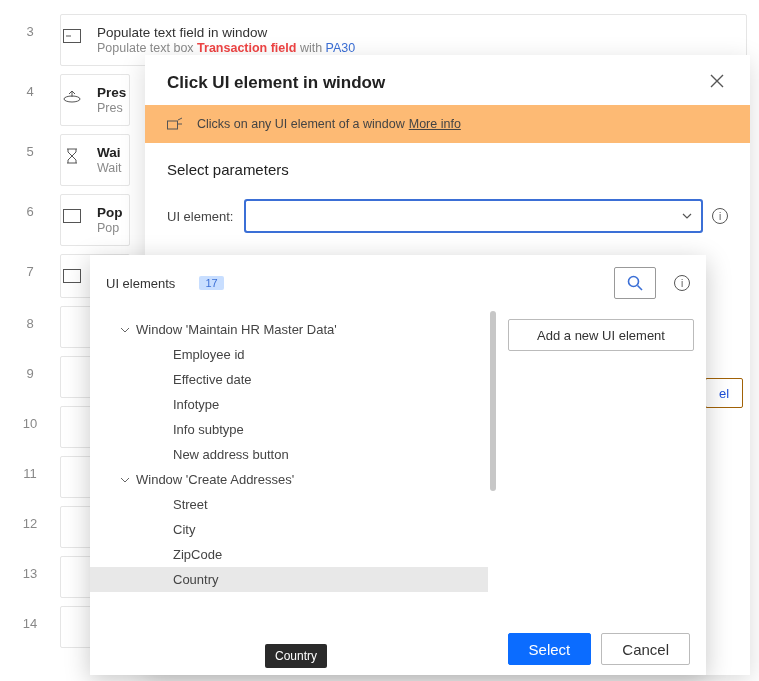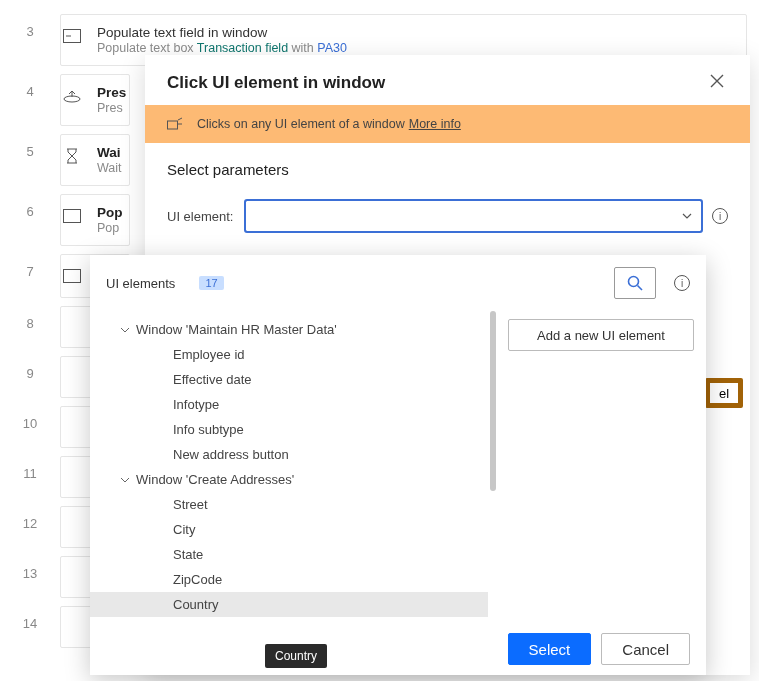--- a/index.html
+++ b/index.html
@@ -6,21 +6,21 @@
   body { background: #fff; width: 759px; height: 681px; overflow: hidden; position: relative; }
 
   .step-list { padding-top: 10px; }
   .step-row { display: flex; align-items: flex-start; padding: 4px 0; }
   .step-num { width: 60px; text-align: center; color: #888; font-size: 13px; padding-top: 10px; }
   .step-card { flex: 1; border: 1px solid #e5e5e5; border-radius: 2px; padding: 10px 0; display: flex; align-items: flex-start; min-height: 42px; margin-right: 12px; }
   .step-icon { width: 22px; height: 22px; margin-right: 14px; color: #555; display:flex; align-items:center; justify-content:center; flex-shrink:0; }
   .step-body { flex: 1; }
   .step-title { font-size: 13.5px; color: #323232; font-weight: 400; }
   .step-sub { font-size: 12.5px; color: #8a8a8a; margin-top: 1px; }
-  .step-sub .link-text { color: #0f766e; }
+  .step-sub .link-text { color: #ef4444; font-weight: bold; }
   .step-sub .pill { color: #3b6fd6; }
   .bold-title { font-weight: 600; color:#222; }
 
   .modal-overlay {
     position: absolute;
     left: 145px; top: 55px;
     width: 605px; height: 620px;
     background: #fff;
     box-shadow: 0 6px 24px rgba(0,0,0,0.15);
     display: flex; flex-direction: column;
@@ -78,22 +78,22 @@
   .btn.primary { background: #0b6cff; border-color: #0b6cff; color: #fff; }
 
   .tooltip {
     position: absolute; left: 265px; top: 644px;
     background: #2a2a2a; color: #fff; font-size: 12px; padding: 5px 10px; border-radius: 2px;
     z-index: 30;
   }
 
   .ghost-cancel-btn {
     position: absolute; right: 16px; top: 378px;
-    border: 5px solid #a16207; background:#fff; height: 30px; width: 38px;
-    border-radius: 2px; font-size: 13px; color:#000000; display:flex; align-items:center; justify-content:center;
+    border: 1px solid #a16207; background:#fff; height: 30px; width: 38px;
+    border-radius: 2px; font-size: 13px; color:#1d4ed8; display:flex; align-items:center; justify-content:center;
   }
 
   
   svg { display: block; }
 </style>
 </head>
 <body>
 
 <div class="step-list">
 
@@ -275,21 +275,20 @@
       <div class="tree-group">
         <span class="chev">
             <svg width="10" height="10" viewBox="0 0 10 10">
               <path d="M1 3 L5 7 L9 3" fill="none" stroke="#666"></path>
             </svg>
           </span>
         <span>Window 'Create Addresses'</span>
       </div>
       <div class="tree-item depth2">Street</div>
       <div class="tree-item depth2">City</div>
-      <div class="tree-item depth2">State</div>
       <div class="tree-item depth2">ZipCode</div>
       <div class="tree-item depth2 selected">Country</div>
 
     </div>
     <div class="scrollbar-track">
       <div class="scrollbar-thumb"></div>
     </div>
 
     <div class="preview-pane">
       <button class="add-btn">Add a new UI element</button>

